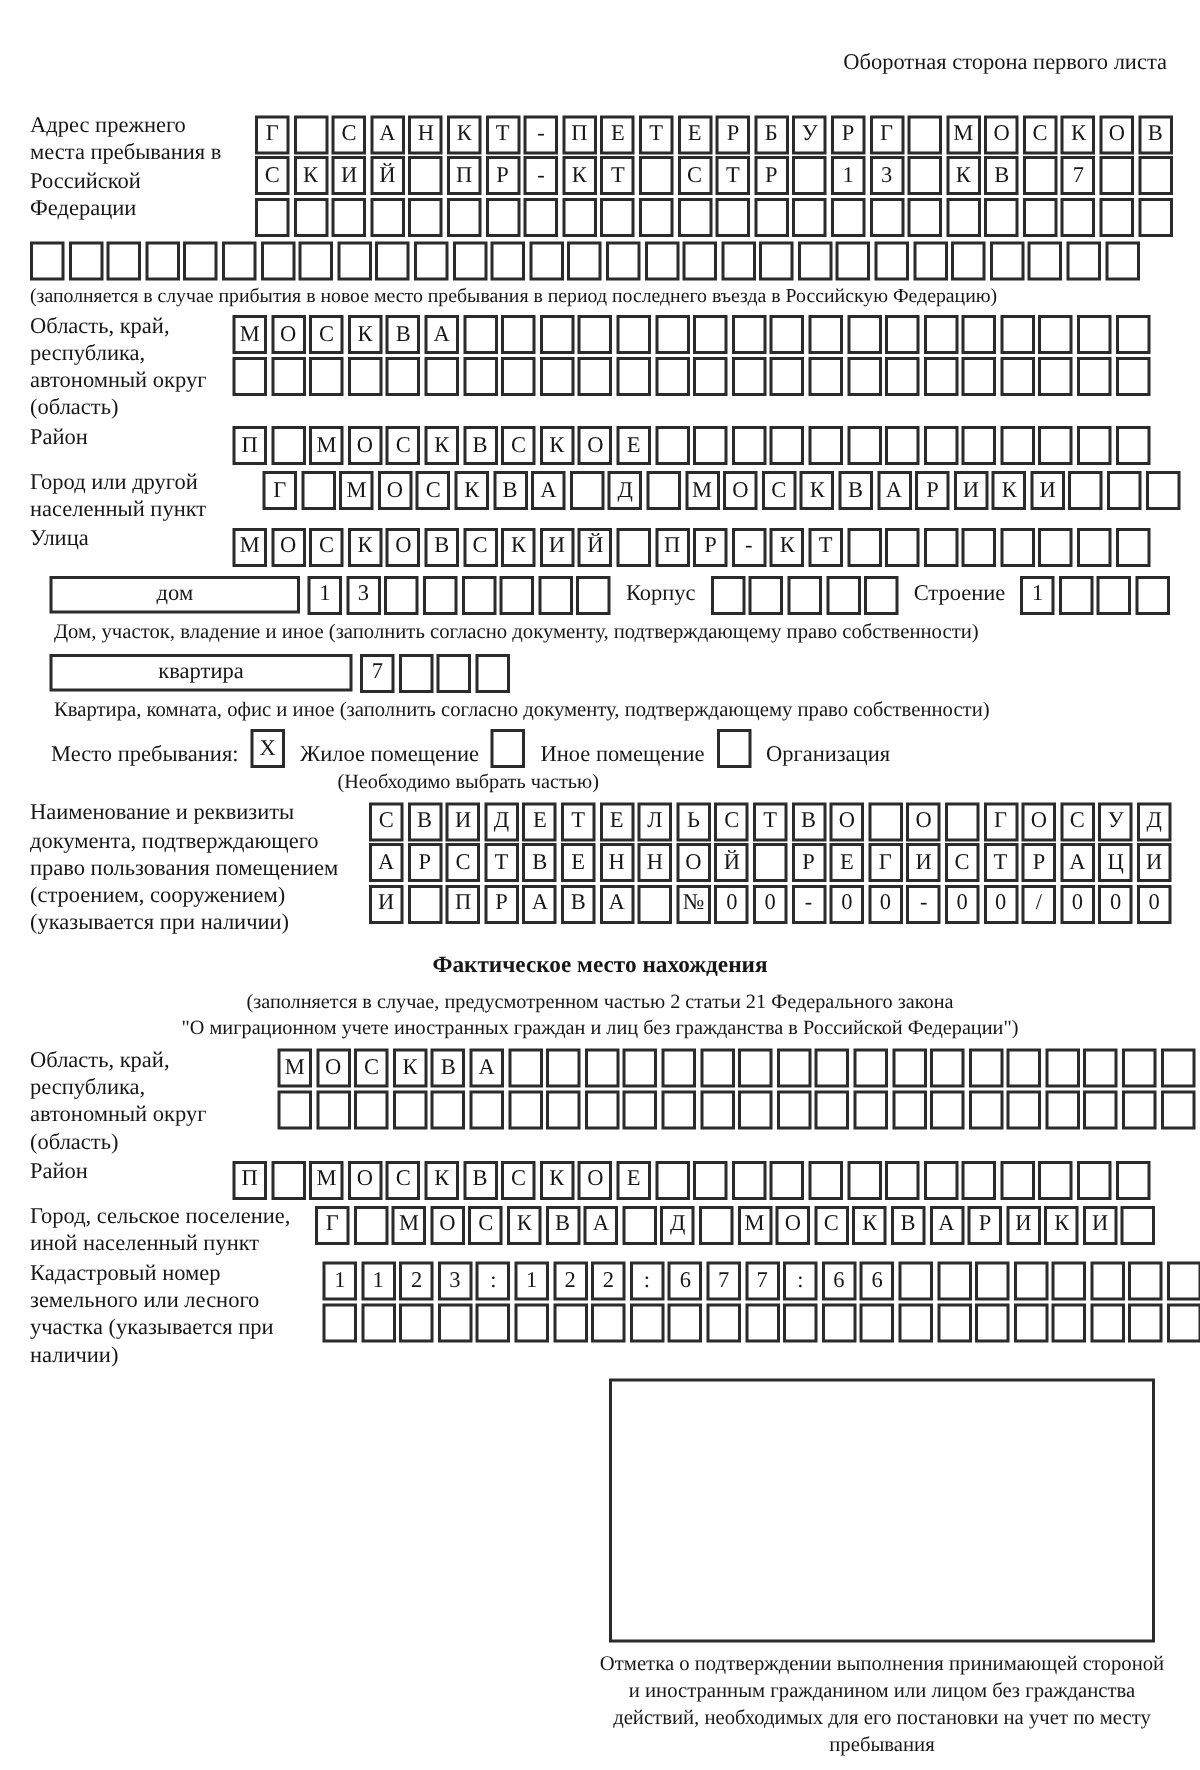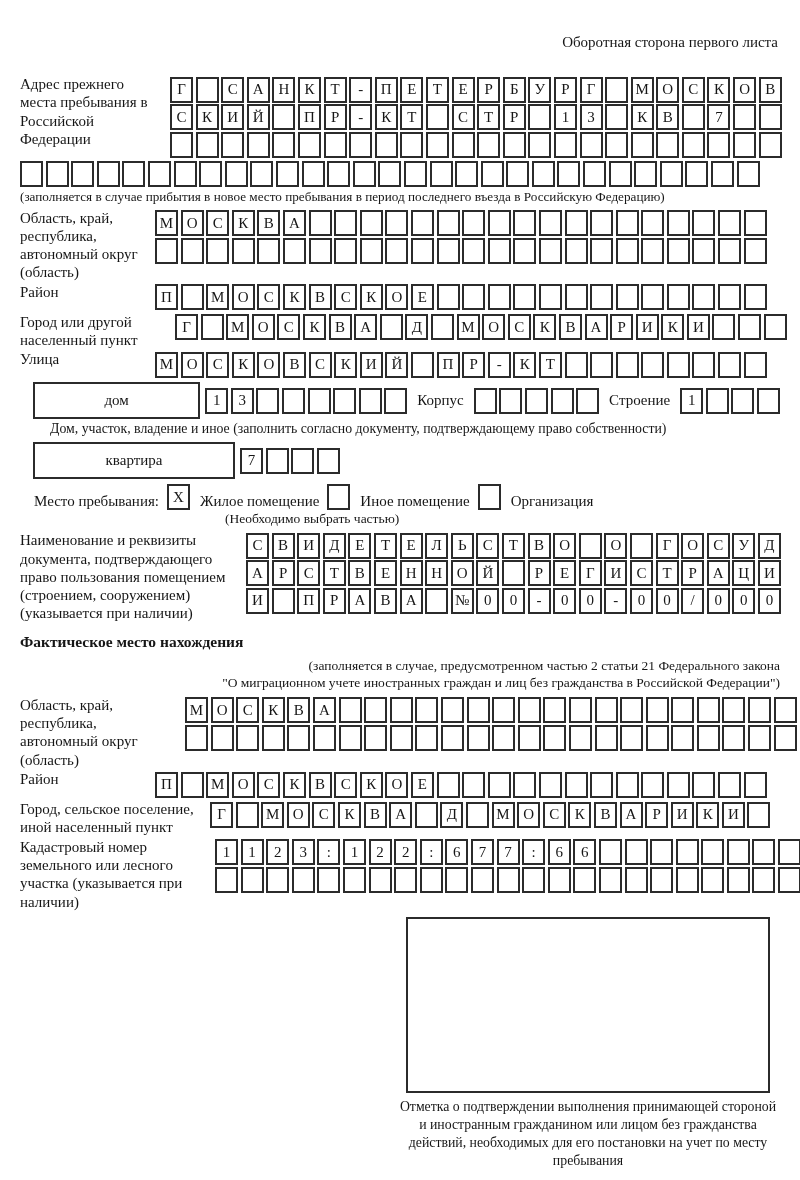--- a/index.html
+++ b/index.html
@@ -19,39 +19,39 @@
     display:inline-flex; align-items:center; justify-content:center;
     font-size:15px; line-height:1;
   }
   .block { display:flex; align-items:flex-start; margin:1px 0; }
   .block-label { flex:0 0 auto; font-size:15px; line-height:1.22; padding-right:8px; }
   .w150{width:150px} .w135{width:135px} .w165{width:165px}
   .w190{width:190px} .w195{width:195px} .w226{width:226px}
   .indent20 { margin-left:20px; }
 
   .note { font-size:13.2px; text-align:left; margin:2px 0 4px 0; }
-  .note-left { font-size:13.8px; margin:2px 0 5px 30px; }
+  .note-left { font-size:13.8px; margin:2px 0 5px 16px; }
   .sec-title { text-align:center; font-weight:bold; font-size:16px; margin:8px 0 6px 0; letter-spacing:0.2px; }
-  .sub-title { font-weight:bold; font-size:15.5px; margin:10px 0 6px 0; }
+  .sub-title { text-align:center; font-weight:bold; font-size:15.5px; margin:10px 0 6px 0; }
 
   .house-row, .apt-row { display:flex; align-items:center; margin:3px 0 2px 13px; }
   .widebox {
-    height:37px; border:2px solid #2b2b2b;
+    height:25px; border:2px solid #2b2b2b;
     display:flex; align-items:center; justify-content:center;
     font-size:15px;
   }
   .wb168{width:168px} .wb202{width:202px}
   .inline-label { font-size:15px; padding:0 10px; white-space:nowrap; }
   .gap6 { width:5px; }
 
   .stay-row { display:flex; align-items:flex-end; font-size:15px; margin:5px 0 1px 14px; }
   .stay-row .cell { margin:0 10px 0 8px; }
   .stay-note { font-size:13.5px; margin:1px 0 4px 205px; }
 
-  .actual-notes { font-size:13.5px; text-align:right; line-height:1.3; margin-bottom:4px; }
+  .actual-notes { font-size:13.5px; text-align:center; line-height:1.3; margin-bottom:4px; }
 
   .stamp-area { margin:6px 0 0 378px; width:380px; }
   .stamp-box { width:364px; height:176px; border:2px solid #2b2b2b; margin:0 auto; }
   .stamp-note { font-size:13.8px; line-height:1.3; text-align:center; margin-top:5px; }
 </style>
 </head>
 <body>
 
 <div class="page">
 
@@ -356,20 +356,21 @@
   <div class="apt-row">
     <div class="widebox wb202">квартира</div>
     <div class="gap6"></div>
     <div class="cellrow">
         <span class="cell">7</span>
         <span class="cell"></span>
         <span class="cell"></span>
         <span class="cell"></span>
       </div>
   </div>
+  <div class="note-left">Квартира, комната, офис и иное (заполнить согласно документу, подтверждающему право собственности)</div>
 
   <div class="stay-row">
     <span>Место пребывания:</span>
     <span class="cell">X</span>
     <span>Жилое помещение</span>
     <span class="cell"></span>
     <span>Иное помещение</span>
     <span class="cell"></span>
     <span>Организация</span>
   </div>

